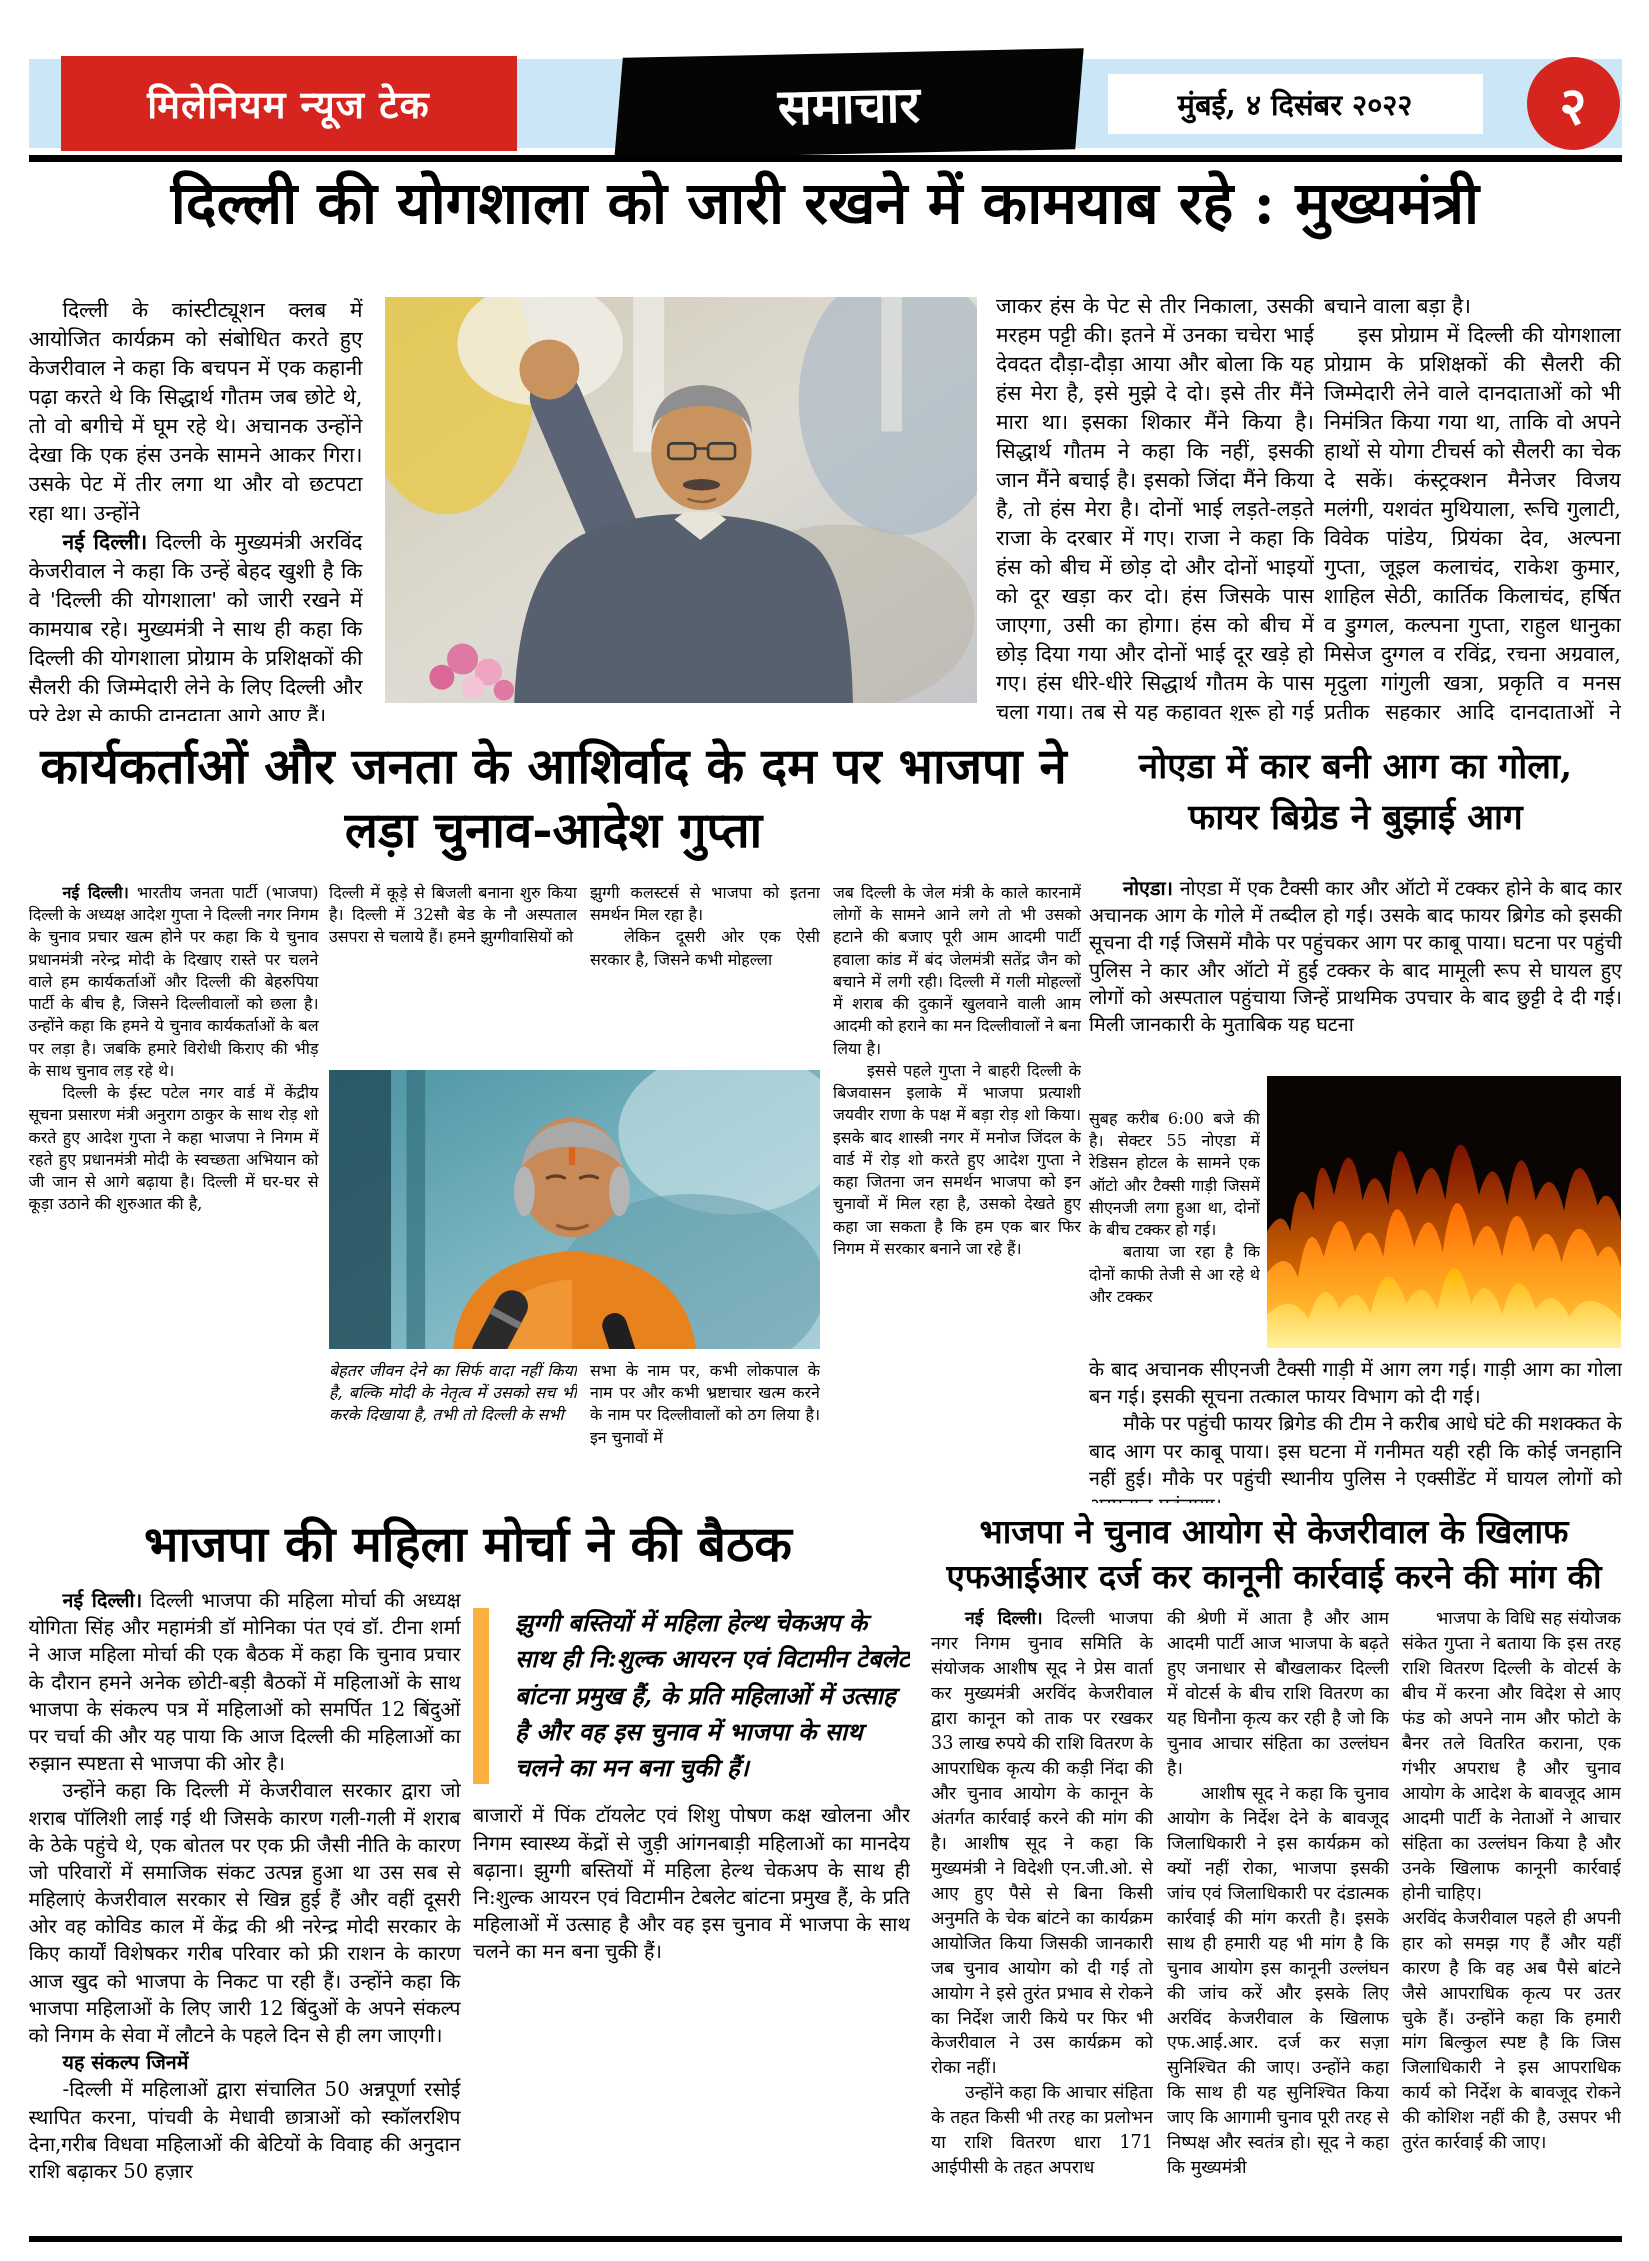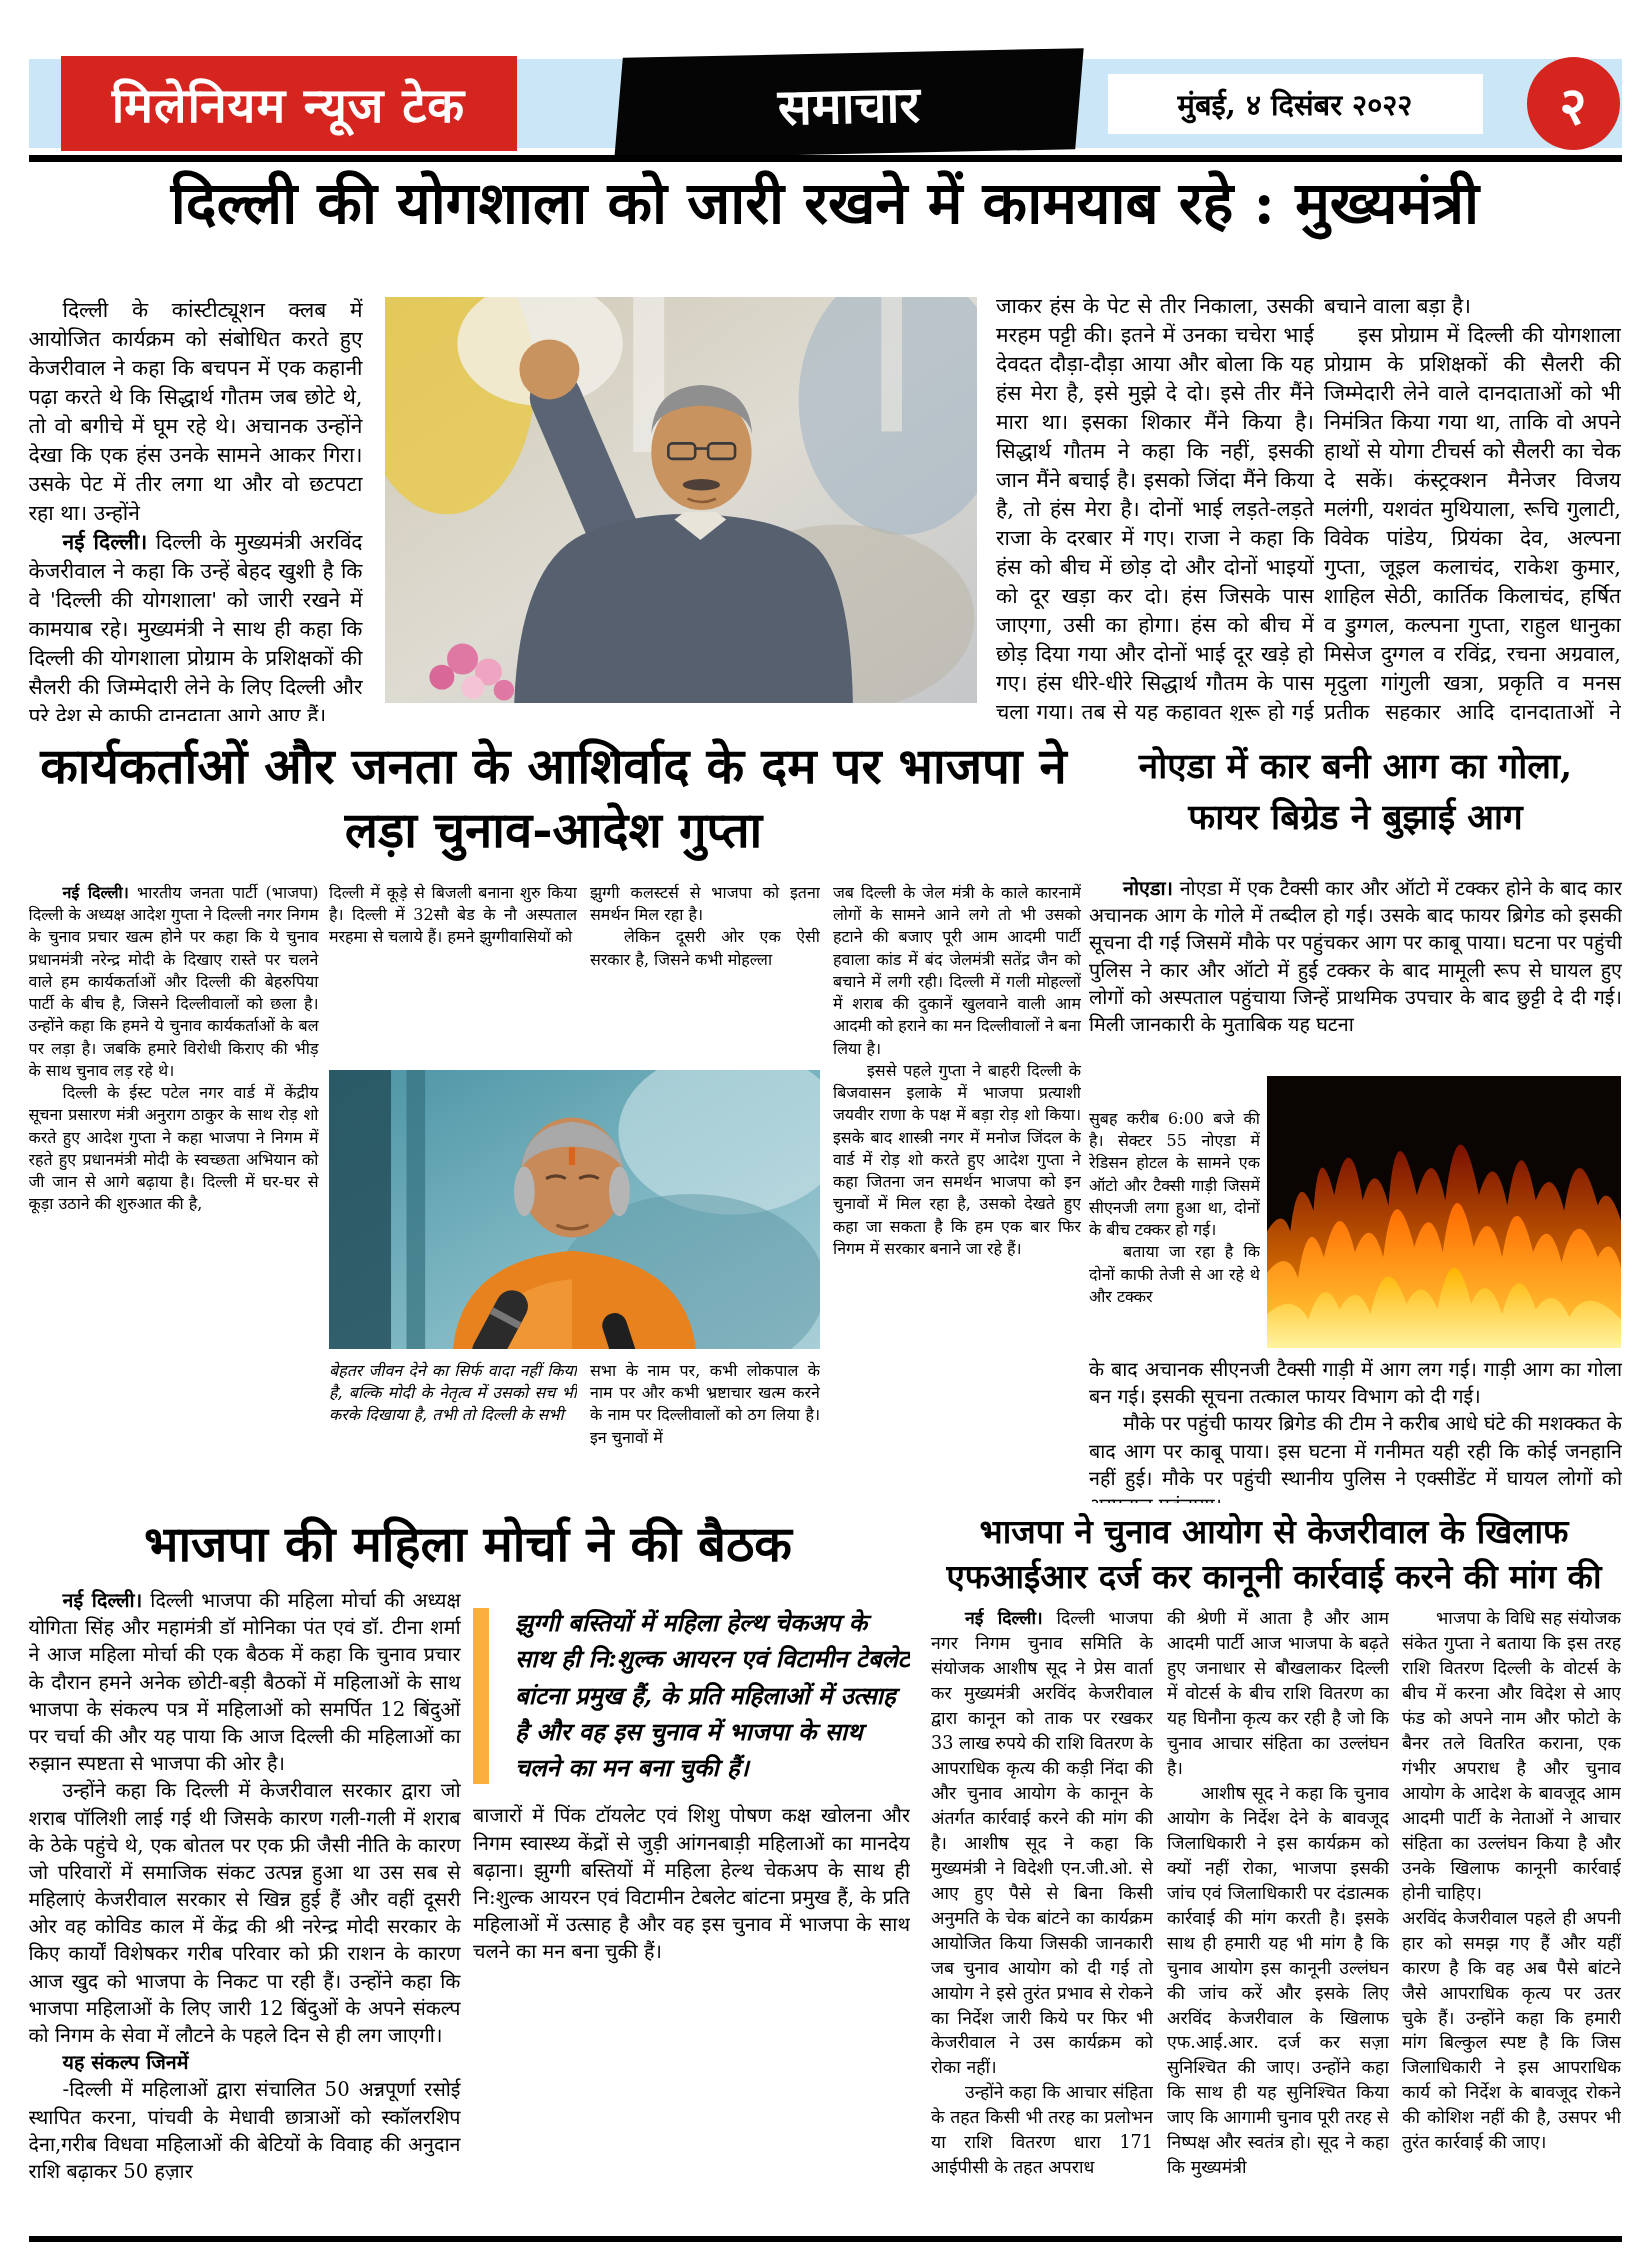--- a/index.html
+++ b/index.html
@@ -6,21 +6,21 @@
   body{
     width:1650px;height:2261px;position:relative;background:#ffffff;
     font-family:"DejaVu Serif","Liberation Serif",serif;color:#000;
     overflow:hidden;
   }
   .abs{position:absolute;}
   .rule{background:#000;}
   
   .band{background:#cbe7f7;}
   .logo-box{background:#d6251f;display:flex;align-items:center;justify-content:center;}
-  .logo-box span{color:#fff;font-weight:bold;font-size:48px;font-family:"DejaVu Sans","Liberation Sans",sans-serif;letter-spacing:1px;}
+  .logo-box span{color:#fff;font-weight:bold;font-size:38px;font-family:"DejaVu Sans","Liberation Sans",sans-serif;letter-spacing:1px;}
   .section-box{background:#050505;display:flex;align-items:center;justify-content:center;transform:skewX(-6deg) rotate(-1.2deg);}
   .section-box span{color:#fff;font-weight:bold;font-size:50px;transform:skewX(6deg);}
   .date-box{background:#ffffff;display:flex;align-items:center;justify-content:center;}
   .date-box span{font-weight:bold;font-size:29px;}
   .page-circle{background:#d6251f;border-radius:50%;display:flex;align-items:center;justify-content:center;}
   .page-circle span{color:#fff;font-size:52px;font-weight:bold;}
   
   .hl{font-weight:bold;text-align:center;margin:0;}
   .hl-main{font-size:58px;line-height:1.12;}
   .hl-2{font-size:49px;line-height:1.3;}
@@ -120,21 +120,21 @@
   <span>नोएडा में कार बनी आग का गोला,</span><br>
   <span>फायर बिग्रेड ने बुझाई आग</span>
 </h2>
 
 <div class="abs bt fs36" style="left:28.5px;top:882px;width:290px;height:621px;">
   <p><span class="dl">नई दिल्ली।</span> <span>भारतीय जनता पार्टी (भाजपा) दिल्ली के अध्यक्ष आदेश गुप्ता ने दिल्ली नगर निगम के चुनाव प्रचार खत्म होने पर कहा कि ये चुनाव प्रधानमंत्री नरेन्द्र मोदी के दिखाए रास्ते पर चलने वाले हम कार्यकर्ताओं और दिल्ली की बेहरुपिया पार्टी के बीच है, जिसने दिल्लीवालों को छला है। उन्होंने कहा कि हमने ये चुनाव कार्यकर्ताओं के बल पर लड़ा है। जबकि हमारे विरोधी किराए की भीड़ के साथ चुनाव लड़ रहे थे।</span></p>
   <p>दिल्ली के ईस्ट पटेल नगर वार्ड में केंद्रीय सूचना प्रसारण मंत्री अनुराग ठाकुर के साथ रोड़ शो करते हुए आदेश गुप्ता ने कहा भाजपा ने निगम में रहते हुए प्रधानमंत्री मोदी के स्वच्छता अभियान को जी जान से आगे बढ़ाया है। दिल्ली में घर-घर से कूड़ा उठाने की शुरुआत की है,</p>
 </div>
 
 <div class="abs bt fs36" style="left:329px;top:882px;width:248px;height:184px;">
-  <p style="text-indent:0;">दिल्ली में कूड़े से बिजली बनाना शुरु किया है। दिल्ली में 32सौ बेड के नौ अस्पताल मरहमा से चलाये हैं। हमने झुग्गीवासियों को</p>
+  <p style="text-indent:0;">दिल्ली में कूड़े से बिजली बनाना शुरु किया है। दिल्ली में 32सौ बेड के नौ अस्पताल उसपरा से चलाये हैं। हमने झुग्गीवासियों को</p>
 </div>
 
 <div class="abs bt fs36" style="left:590px;top:882px;width:230px;height:184px;">
   <p style="text-indent:0;">झुग्गी कलस्टर्स से भाजपा को इतना समर्थन मिल रहा है।</p>
   <p>लेकिन दूसरी ओर एक ऐसी सरकार है, जिसने कभी मोहल्ला</p>
 </div>
 
 <div class="abs photo" style="left:329px;top:1070px;width:491px;height:279px;">
   <svg viewBox="0 0 950 540" preserveAspectRatio="none">
     <defs>

